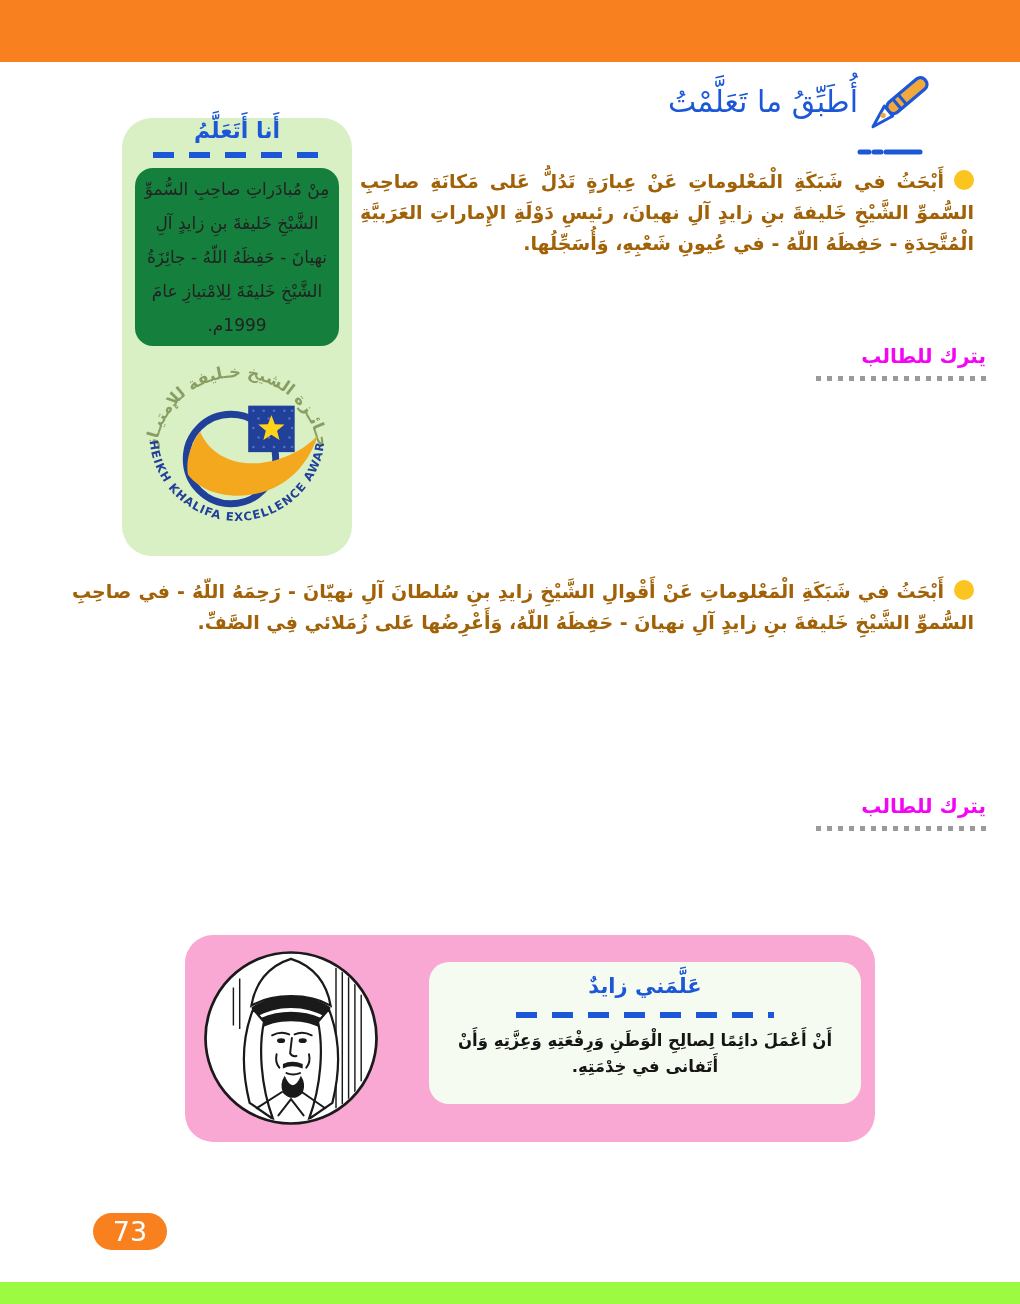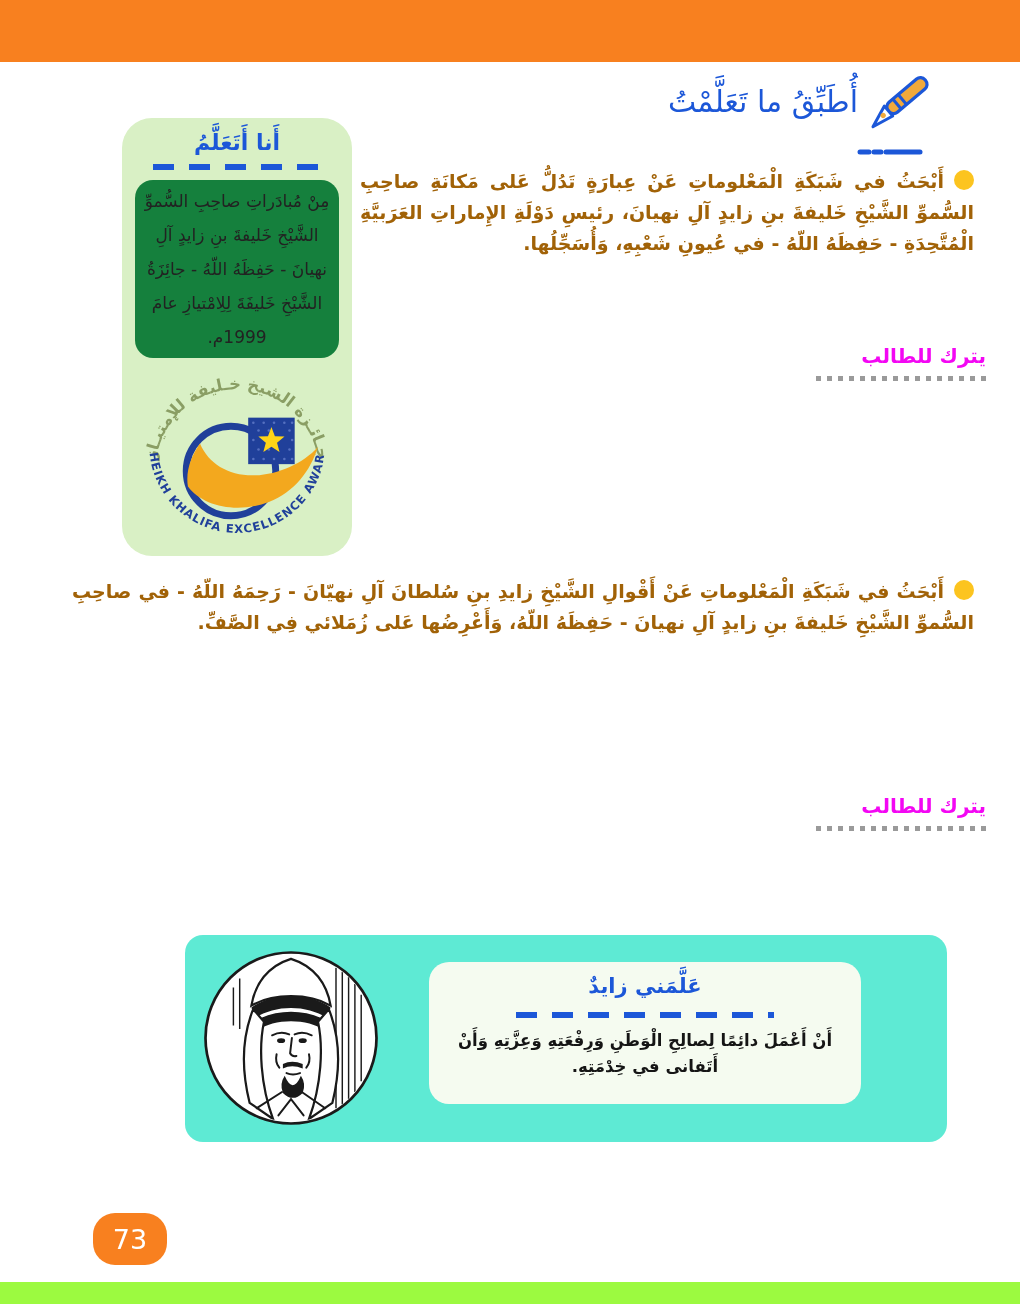--- a/index.html
+++ b/index.html
@@ -14,21 +14,21 @@
   
   .page-title {
     position: absolute; top: 84px; right: 162px; direction: rtl;
     color: #1c57d8; font-size: 30px; font-weight: normal; white-space: nowrap;
   }
   .brush-icon { position: absolute; top: 66px; right: 74px; width: 92px; height: 96px; }
 
   
   .learn-box {
     position: absolute; left: 122px; top: 118px; width: 230px; height: 438px;
-    background: #d9f0c5; border-radius: 30px; padding-top: 12px;
+    background: #d9f0c5; border-radius: 30px; 
   }
   .learn-title { text-align: center; color: #1c57d8; font-size: 22px; font-weight: bold; direction: rtl; }
   .dashes { height: 6px; background: repeating-linear-gradient(to right, #1c57d8 0 21px, transparent 21px 36px); }
   .learn-dashes { width: 168px; margin: 9px auto 10px auto; }
   .learn-inner {
     margin: 0 13px; background: #15803d; border-radius: 18px; height: 178px;
     display: flex; align-items: center; justify-content: center; padding: 6px 8px;
   }
   .learn-text {
     direction: rtl; text-align: center; color: #222222;
@@ -53,38 +53,38 @@
   .student-note-1 { top: 344px; }
   .student-note-2 { top: 794px; }
   .student-note .note-text { color: #f307f3; font-size: 20px; font-weight: bold; direction: rtl; }
   .dotted-line {
     height: 5px; margin-top: 8px;
     background: repeating-linear-gradient(to right, #9a9a9a 0 5px, transparent 5px 11px);
   }
 
   
   .zayed-box {
-    position: absolute; left: 185px; top: 935px; width: 762px; height: 207px;
-    background: #5eead4; border-radius: 18px;
+    position: absolute; left: 185px; top: 935px; width: 690px; height: 207px;
+    background: #f9a8d4; border-radius: 28px;
   }
   .zayed-portrait { position: absolute; left: 16px; top: 13px; width: 180px; height: 180px; }
   .zayed-inner {
     position: absolute; left: 244px; top: 27px; width: 432px; height: 142px;
     background: #f5fbf0; border-radius: 20px; padding-top: 12px;
   }
   .zayed-title { text-align: center; color: #1c57d8; font-size: 21px; font-weight: bold; direction: rtl; }
   .zayed-dashes { width: 258px; margin: 14px auto 10px auto; }
   .zayed-text {
     direction: rtl; text-align: center; color: #151515;
     font-size: 16.5px; font-weight: bold; padding: 0 12px; line-height: 26px; margin-top: 6px;
   }
 
   
   .page-pill {
-    position: absolute; left: 93px; top: 1213px; width: 74px; height: 52px;
+    position: absolute; left: 93px; top: 1213px; width: 74px; height: 37px;
     background: #f8801f; border-radius: 22px; color: #ffffff; font-size: 27px;
     display: flex; align-items: center; justify-content: center;
   }
 </style>
 </head>
 <body>
 
 <div class="top-bar"></div>
 
 <div class="page-title">أُطَبِّقُ ما تَعَلَّمْتُ</div>

